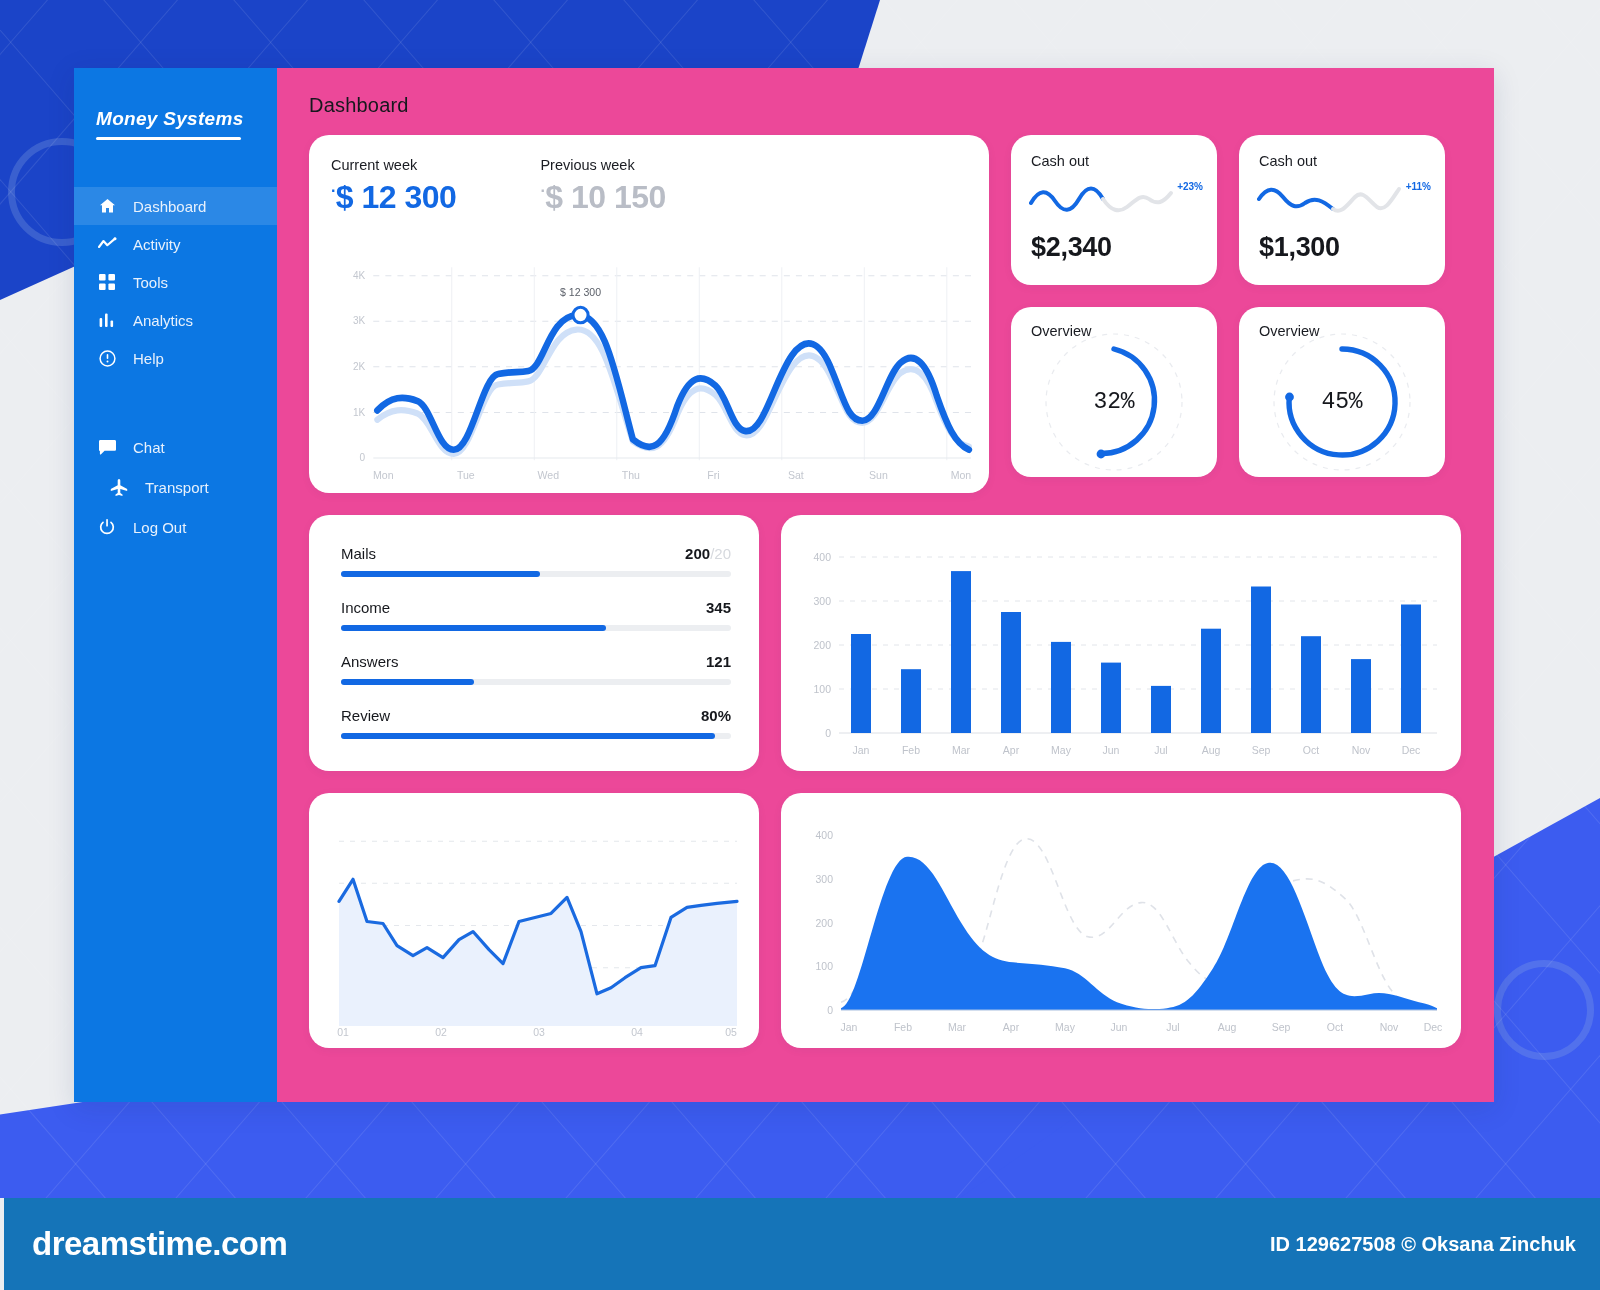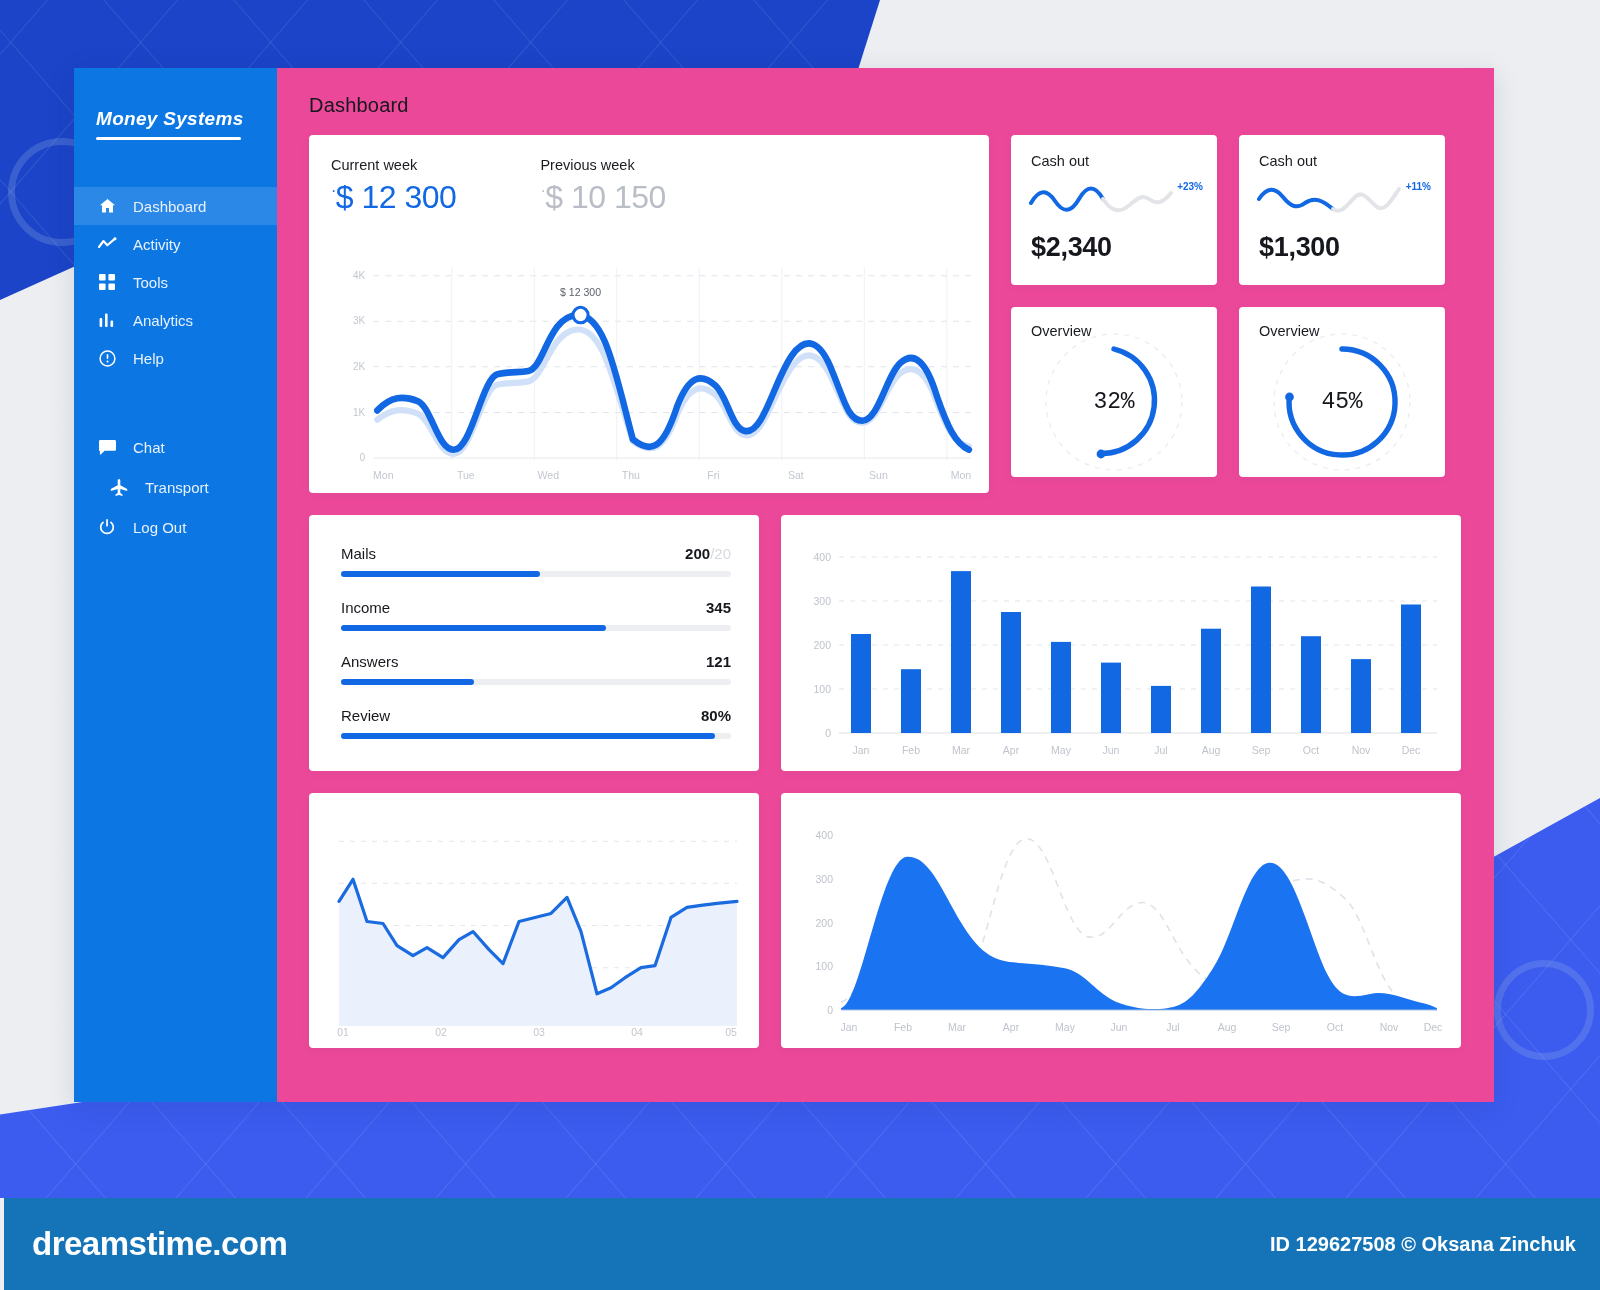--- a/index.html
+++ b/index.html
@@ -67,27 +67,27 @@
   }
   .sb-ico svg { display:block; }
   .sb-label { line-height:1; }
   .sb-gap { height:50px; }
 
   
   #main { flex:1; padding:26px 30px 0 32px; position:relative; }
   #page-title { font-size:20px; color:#16181d; letter-spacing:.2px; margin-bottom:18px; }
 
   .row { display:flex; gap:22px; }
-  .card { background:#fff; border-radius:4px; box-shadow:0 2px 10px rgba(35,55,100,.055); }
+  .card { background:#fff; border-radius:20px; box-shadow:0 2px 10px rgba(35,55,100,.055); }
 
   
   #week-card { width:680px; height:358px; padding:22px 24px 10px 22px; position:relative; }
   .week-heads { display:flex; gap:84px; }
   .week-col .wk-lbl { font-size:14.5px; color:#1a1c22; margin-bottom:8px; }
-  .wk-amt { font-size:32px; font-weight:normal; letter-spacing:-.5px; line-height:1; }
+  .wk-amt { font-size:32px; font-weight:bold; letter-spacing:-.5px; line-height:1; }
   .wk-amt.cur { color:#1268e3; }
   .wk-amt.prev { color:#b9bdc6; }
   .wk-dot { font-size:16px; vertical-align:super; }
 
   .chart-wrap { position:absolute; left:22px; right:14px; top:122px; bottom:8px; }
   .chart-wrap svg { width:100%; height:100%; display:block; }
 
   
   #right-col { display:flex; flex-direction:column; gap:22px; }
   .mini-row { display:flex; gap:22px; }

